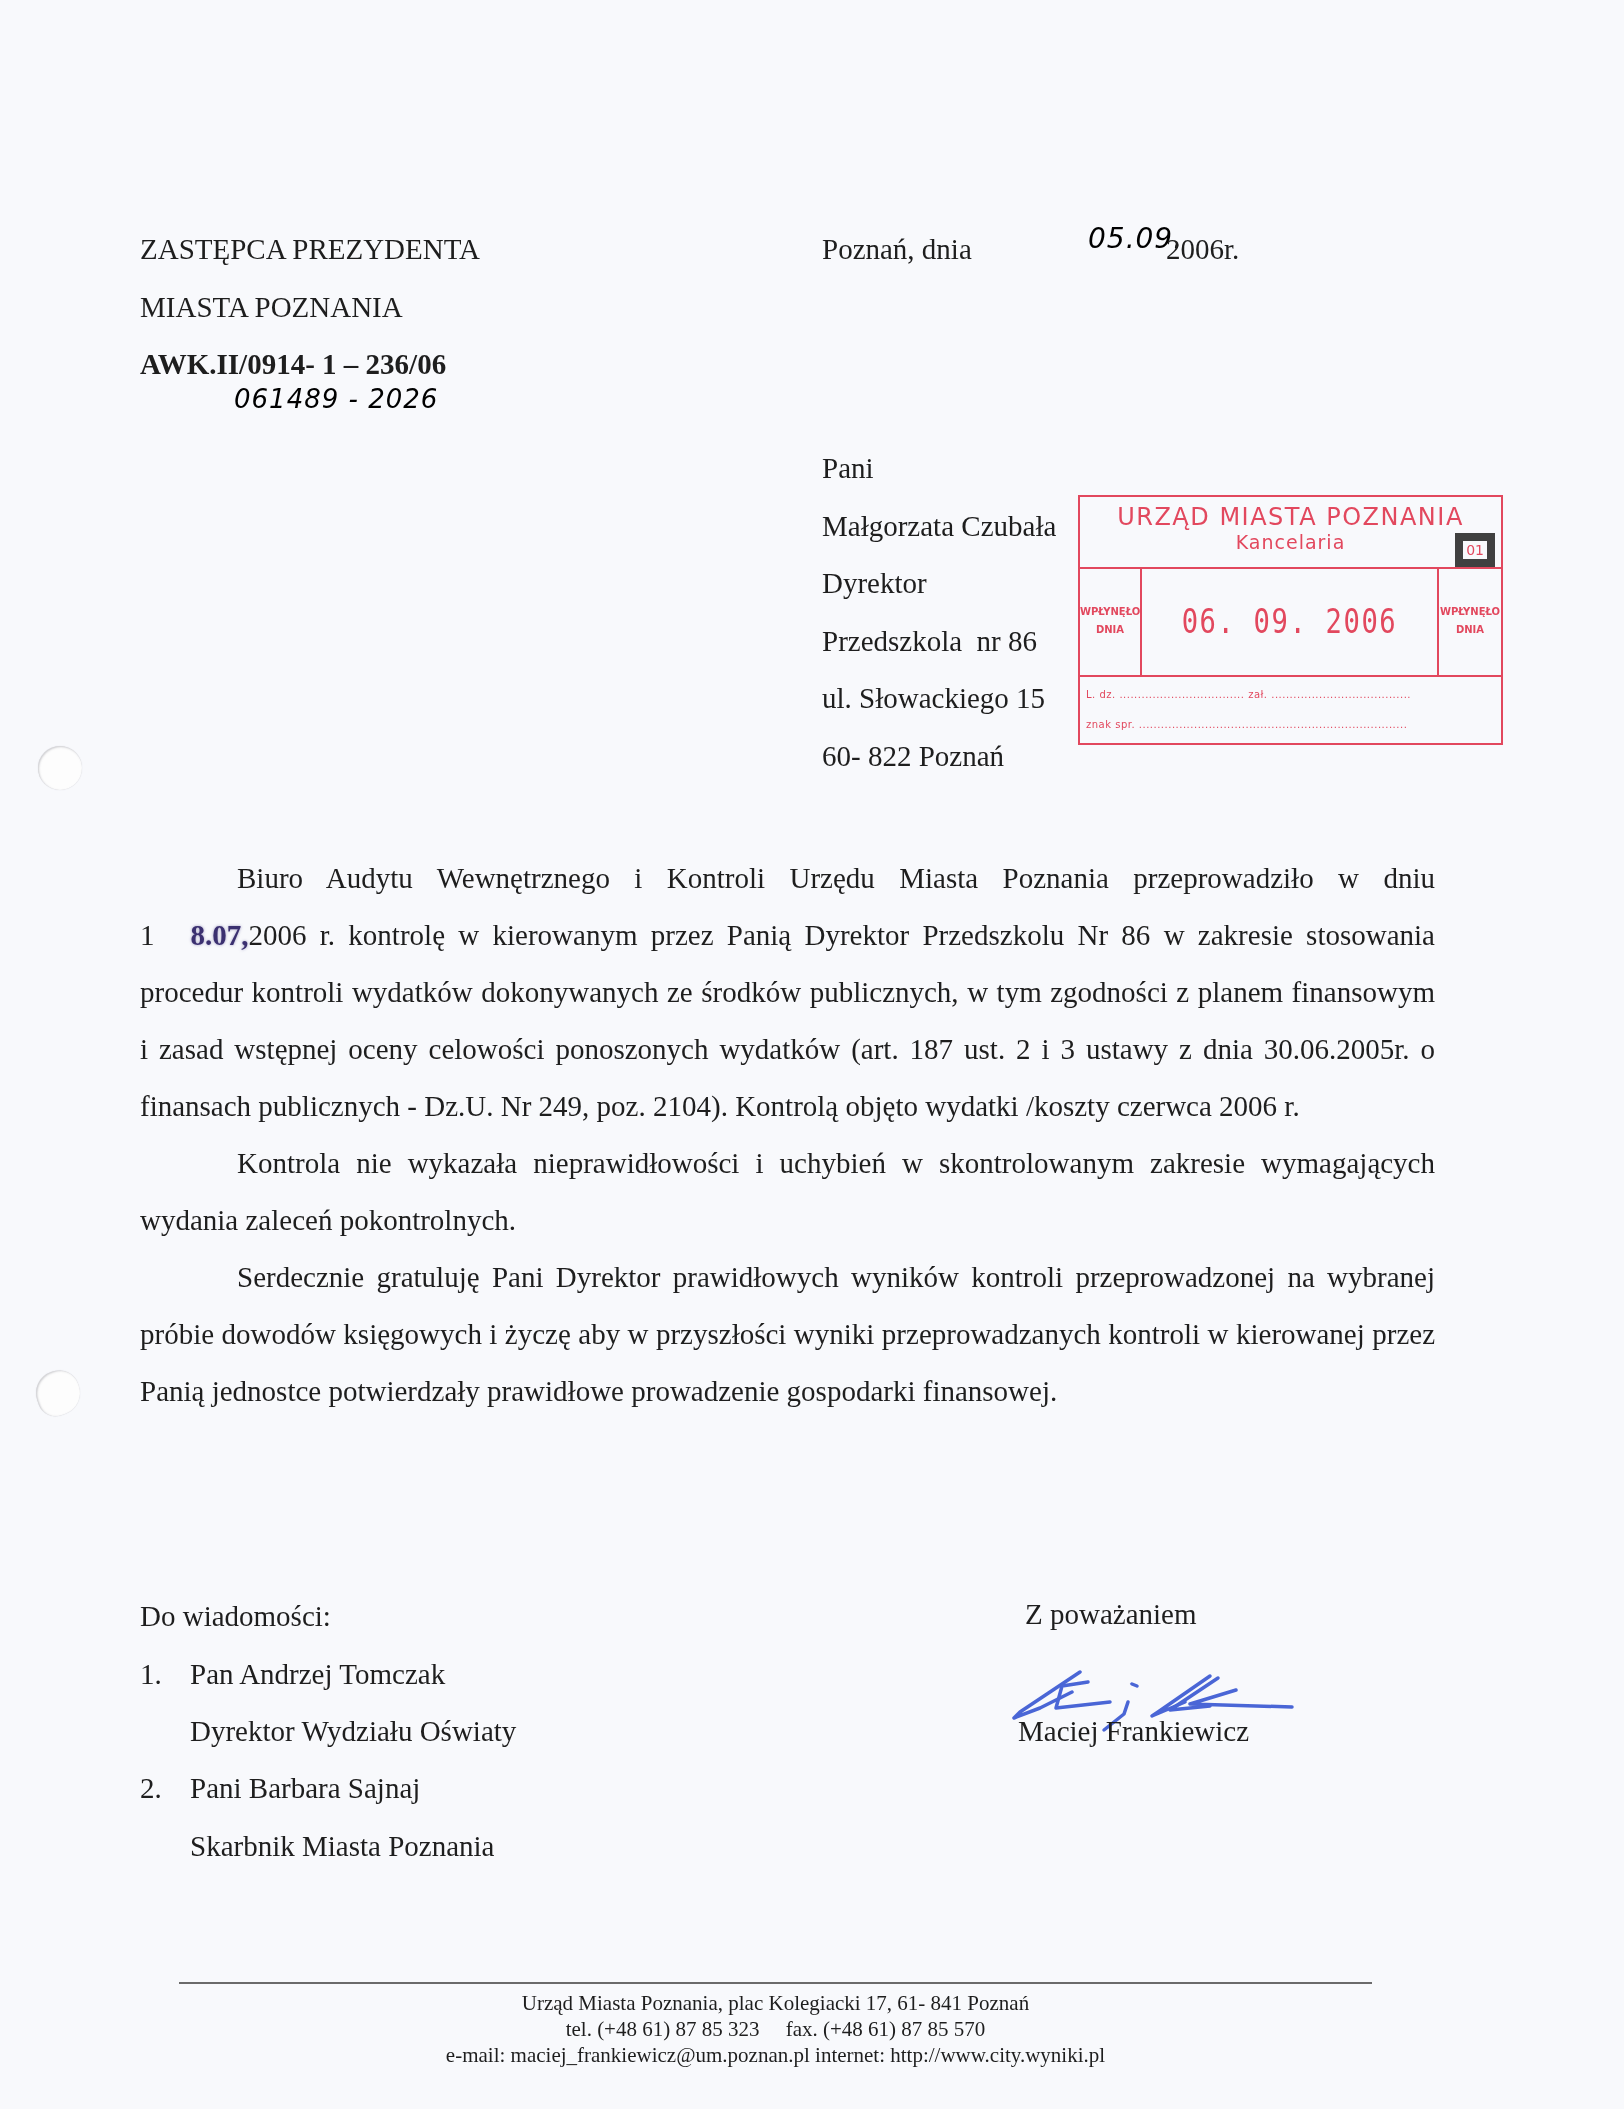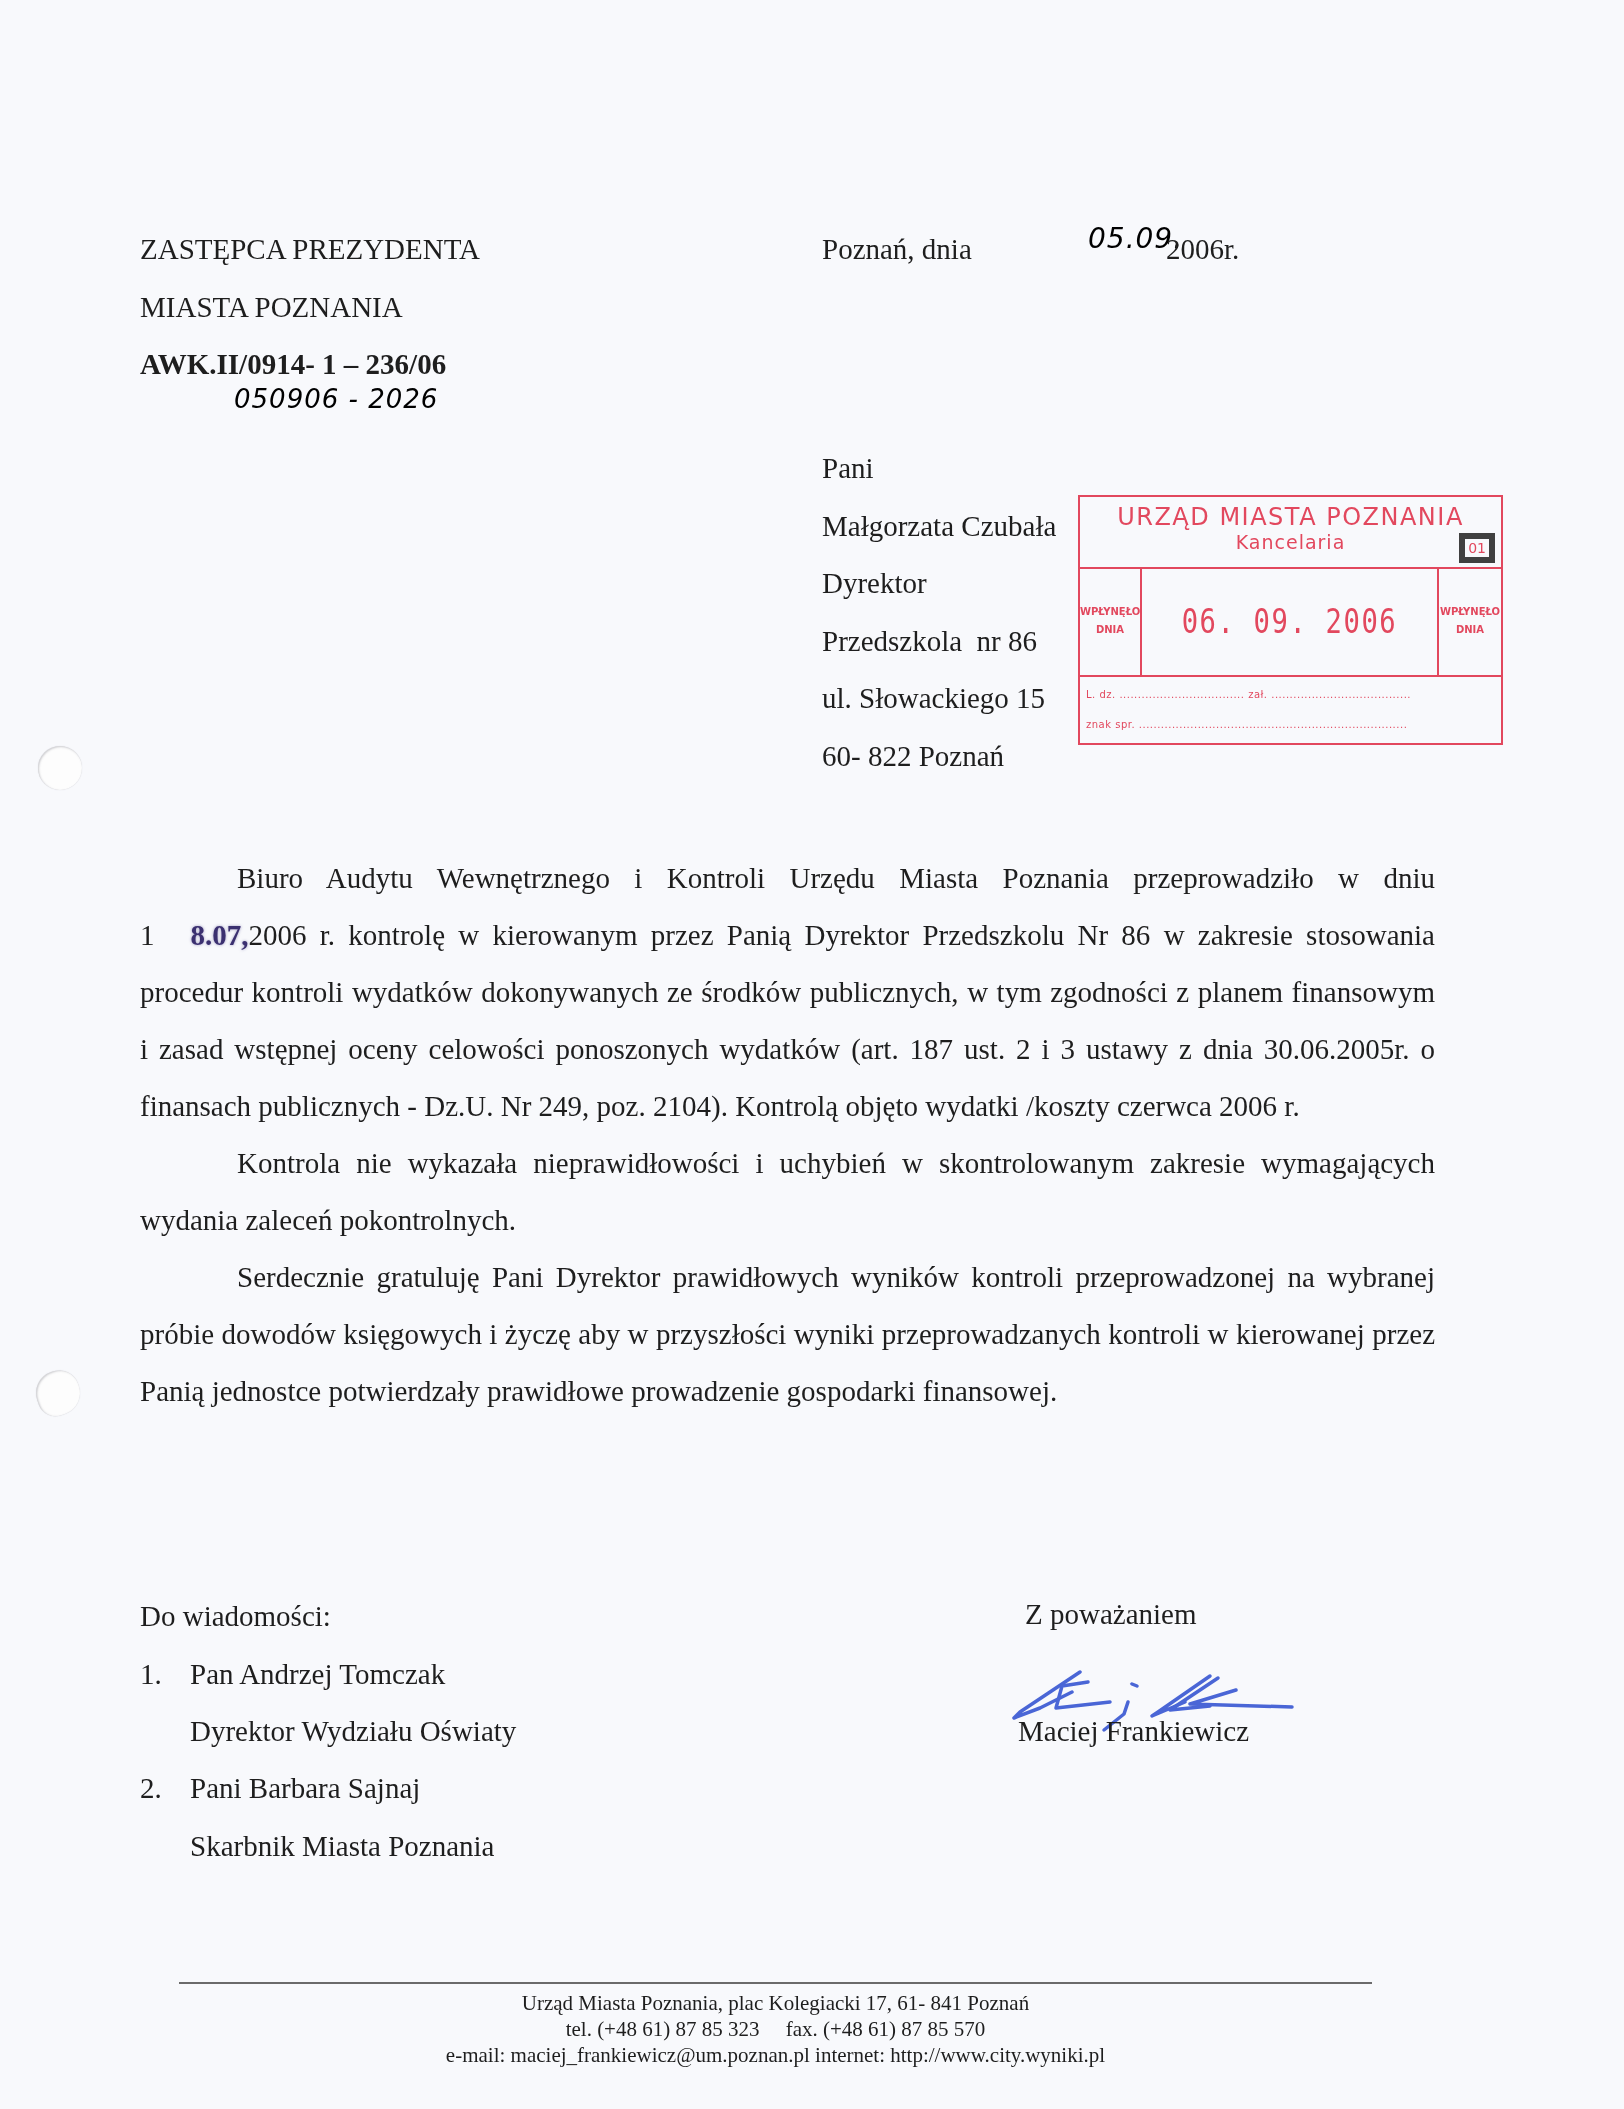--- a/index.html
+++ b/index.html
@@ -16,42 +16,42 @@
   
   .body-text { position:absolute; left:140px; width:1295px; font-size:29px; line-height:57px; text-align:justify; }
   .body-text p { margin:0; text-indent:97px; }
   .smudge { color:#3b3070; font-weight:bold; text-shadow:0 0 3px rgba(80,70,140,0.55);margin-left:36px; }
   
   .stamp { position:absolute; left:1078px; top:495px; width:425px; height:250px;
            border:2px solid #e2485e; color:#e2485e; font-family:"DejaVu Sans", sans-serif; box-sizing:border-box; }
   .stamp .top { position:absolute; left:0; top:0; width:100%; height:70px; border-bottom:2px solid #e2485e; text-align:center; }
   .stamp .title { position:absolute; left:0; width:100%; top:6px; font-size:24px; letter-spacing:1.5px; }
   .stamp .sub { position:absolute; left:0; width:100%; top:34px; font-size:19px; letter-spacing:1px; }
-  .stamp .code { position:absolute; right:6px; top:36px; border:6px solid #404040; font-size:14px; padding:0 3px; line-height:18px; }
+  .stamp .code { position:absolute; right:6px; top:36px; border:8px solid #404040; font-size:14px; padding:0 3px; line-height:18px; }
   .stamp .mid { position:absolute; left:0; top:70px; width:100%; height:108px; border-bottom:2px solid #e2485e; }
   .stamp .lab { position:absolute; top:0; height:108px; font-size:10px; font-weight:bold; text-align:center; display:flex; flex-direction:column; justify-content:center; line-height:18px; }
   .stamp .lab.left { left:0; width:60px; border-right:2px solid #e2485e; }
   .stamp .lab.right { right:0; width:62px; border-left:2px solid #e2485e; }
   .stamp .date { position:absolute; left:62px; right:64px; top:0; height:108px; display:flex; align-items:center; justify-content:center;
                  font-family:"DejaVu Sans Mono", monospace; font-size:34px; transform:scaleX(0.8); letter-spacing:2px; }
   .stamp .line { position:absolute; left:6px; font-size:10px; letter-spacing:0.5px; }
   
   .footer-rule { position:absolute; left:179px; top:1982px; width:1193px; height:2px; background:#6b6b6b; }
   .footer { position:absolute; left:179px; width:1193px; text-align:center; font-size:21px; line-height:26px; }
 </style>
 </head>
 <body>
 
 <div class="hole" style="left:38px; top:746px;"></div>
 <div class="hole" style="left:36px; top:1371px; transform:rotate(-20deg); border-radius:50% 45% 50% 40%;"></div>
 
 <div class="abs t29" style="left:140px; top:232px;">ZASTĘPCA PREZYDENTA</div>
 <div class="abs t29" style="left:140px; top:290px;">MIASTA POZNANIA</div>
 <div class="abs t29" style="left:140px; top:347px;font-weight:bold;">AWK.II/0914- 1 – 236/06</div>
-<div class="abs hand" style="left:234px; top:384px; font-size:26px;">050906 - 2026</div>
+<div class="abs hand" style="left:234px; top:384px; font-size:26px;">061489 - 2026</div>
 
 <div class="abs t29" style="left:822px; top:232px;">Poznań, dnia</div>
 <div class="abs hand" style="left:1088px; top:222px; font-size:28px;">05.09.</div>
 <div class="abs t29" style="left:1166px; top:232px;">2006r.</div>
 
 <div>
   <div class="abs t29" style="left:822px; top:451px;">Pani</div>
   <div class="abs t29" style="left:822px; top:509px;">Małgorzata Czubała</div>
   <div class="abs t29" style="left:822px; top:566px;">Dyrektor</div>
   <div class="abs t29" style="left:822px; top:624px; white-space:pre;">Przedszkola  nr 86</div>

